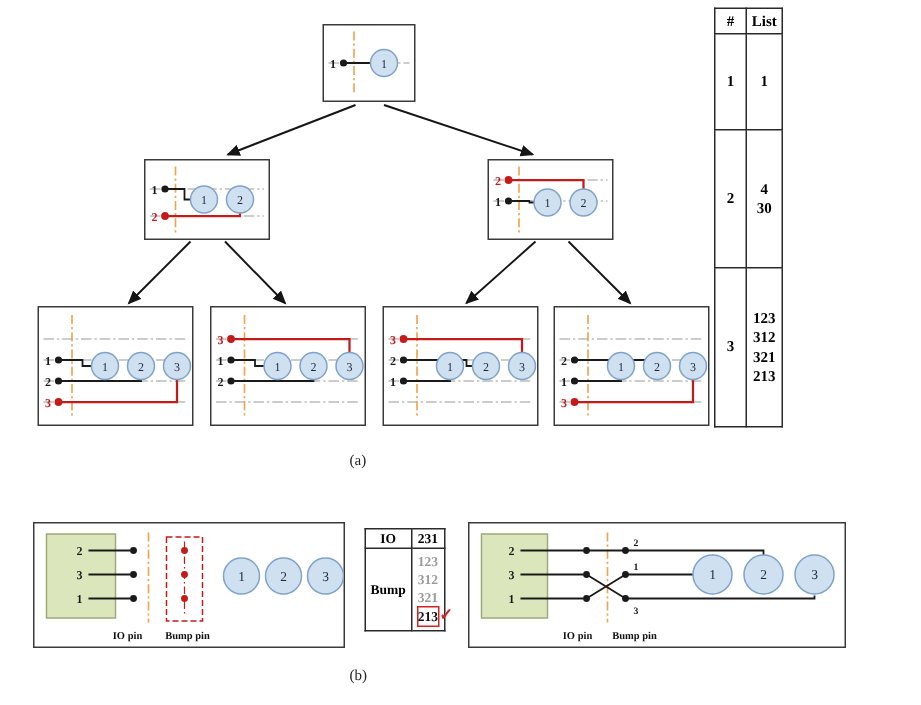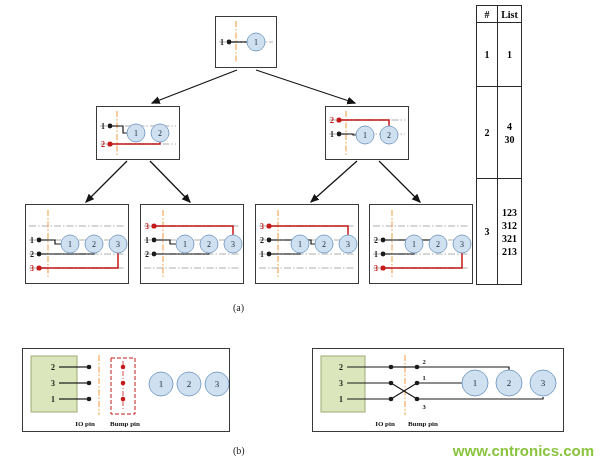--- a/index.html
+++ b/index.html
@@ -269,20 +269,40 @@
       <text class="pl" x="30" y="37">3</text>
       <text class="pl" x="30" y="53">1</text>
       <text class="bl big" x="138" y="38">1</text>
       <text class="bl big" x="166" y="38">2</text>
       <text class="bl big" x="194" y="38">3</text>
       <text class="smlabel" x="62" y="77">IO pin</text>
       <text class="smlabel" x="102" y="77">Bump pin</text>
     </svg>
   </div>
 
+  <table class="grid" id="selector">
+    <tbody>
+        <tr>
+      <td style="width:22px">IO</td>
+      <td>231</td>
+    </tr>
+    <tr>
+      <td>Bump</td>
+      <td style="padding:2px 3px">
+        <div class="opt dim"><span>123</span></div>
+        <div class="opt dim"><span>312</span></div>
+        <div class="opt dim"><span>321</span></div>
+        <div class="opt sel">
+          <span>213</span>
+          <span class="checkmark">✓</span>
+        </div>
+      </td>
+    </tr>
+  </tbody>
+    </table>
 
   <div class="node" style="left:312px;top:348px;width:252px;height:84px">
     <svg width="250" height="82">
       <rect class="greenrect" x="8" y="7" width="44" height="56"></rect>
       <line class="wire" x1="34" y1="18" x2="76" y2="18"></line>
       <line class="wire" x1="34" y1="34" x2="76" y2="34"></line>
       <line class="wire" x1="34" y1="50" x2="76" y2="50"></line>
       <line class="vline" x1="92" y1="6" x2="92" y2="66"></line>
       <path class="wire" d="M78,18 H104"></path>
       <path class="wire" d="M78,34 L104,50"></path>
@@ -308,15 +328,14 @@
       <text class="bl big" x="162" y="37">1</text>
       <text class="bl big" x="196" y="37">2</text>
       <text class="bl big" x="230" y="37">3</text>
       <text class="smlabel" x="72" y="77">IO pin</text>
       <text class="smlabel" x="110" y="77">Bump pin</text>
     </svg>
   </div>
 
   <div class="caption" style="left:233px;top:445px">(b)</div>
 
-  <div id="watermark">www.cntronics.com</div>
 
 </div>
 
 </body></html>

